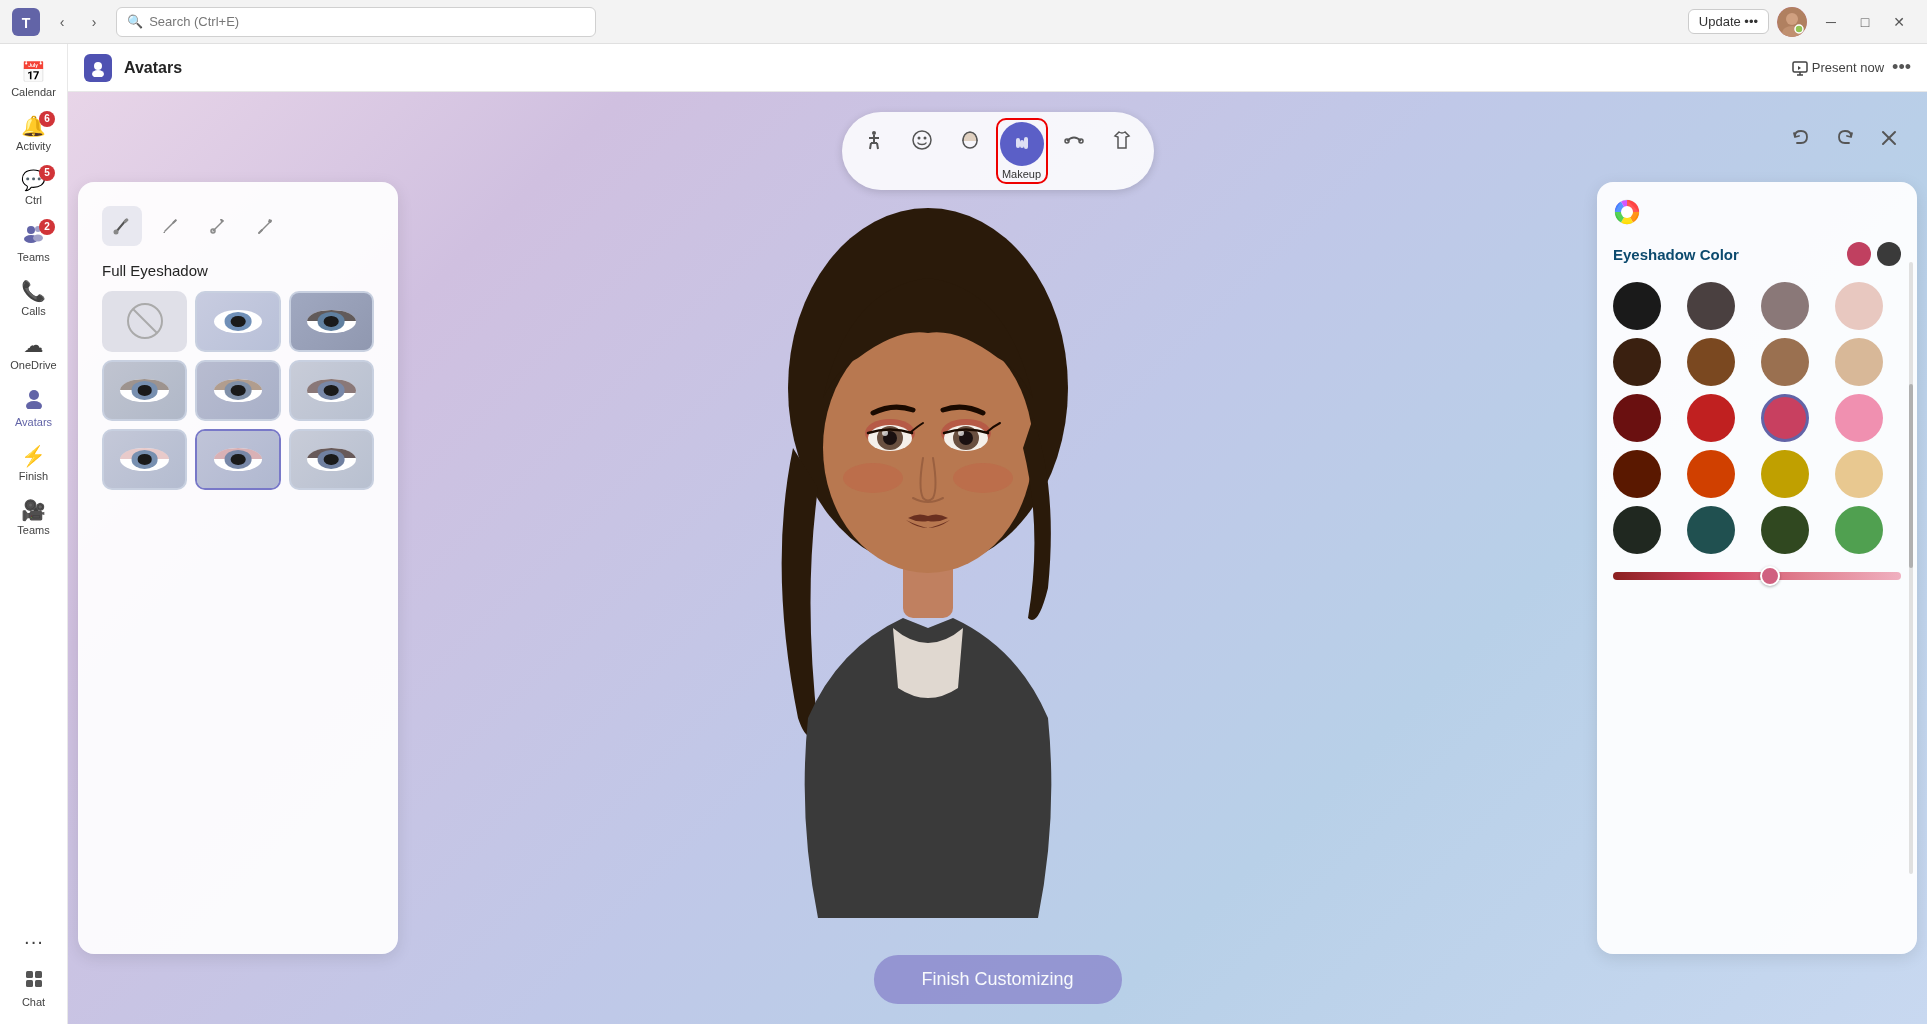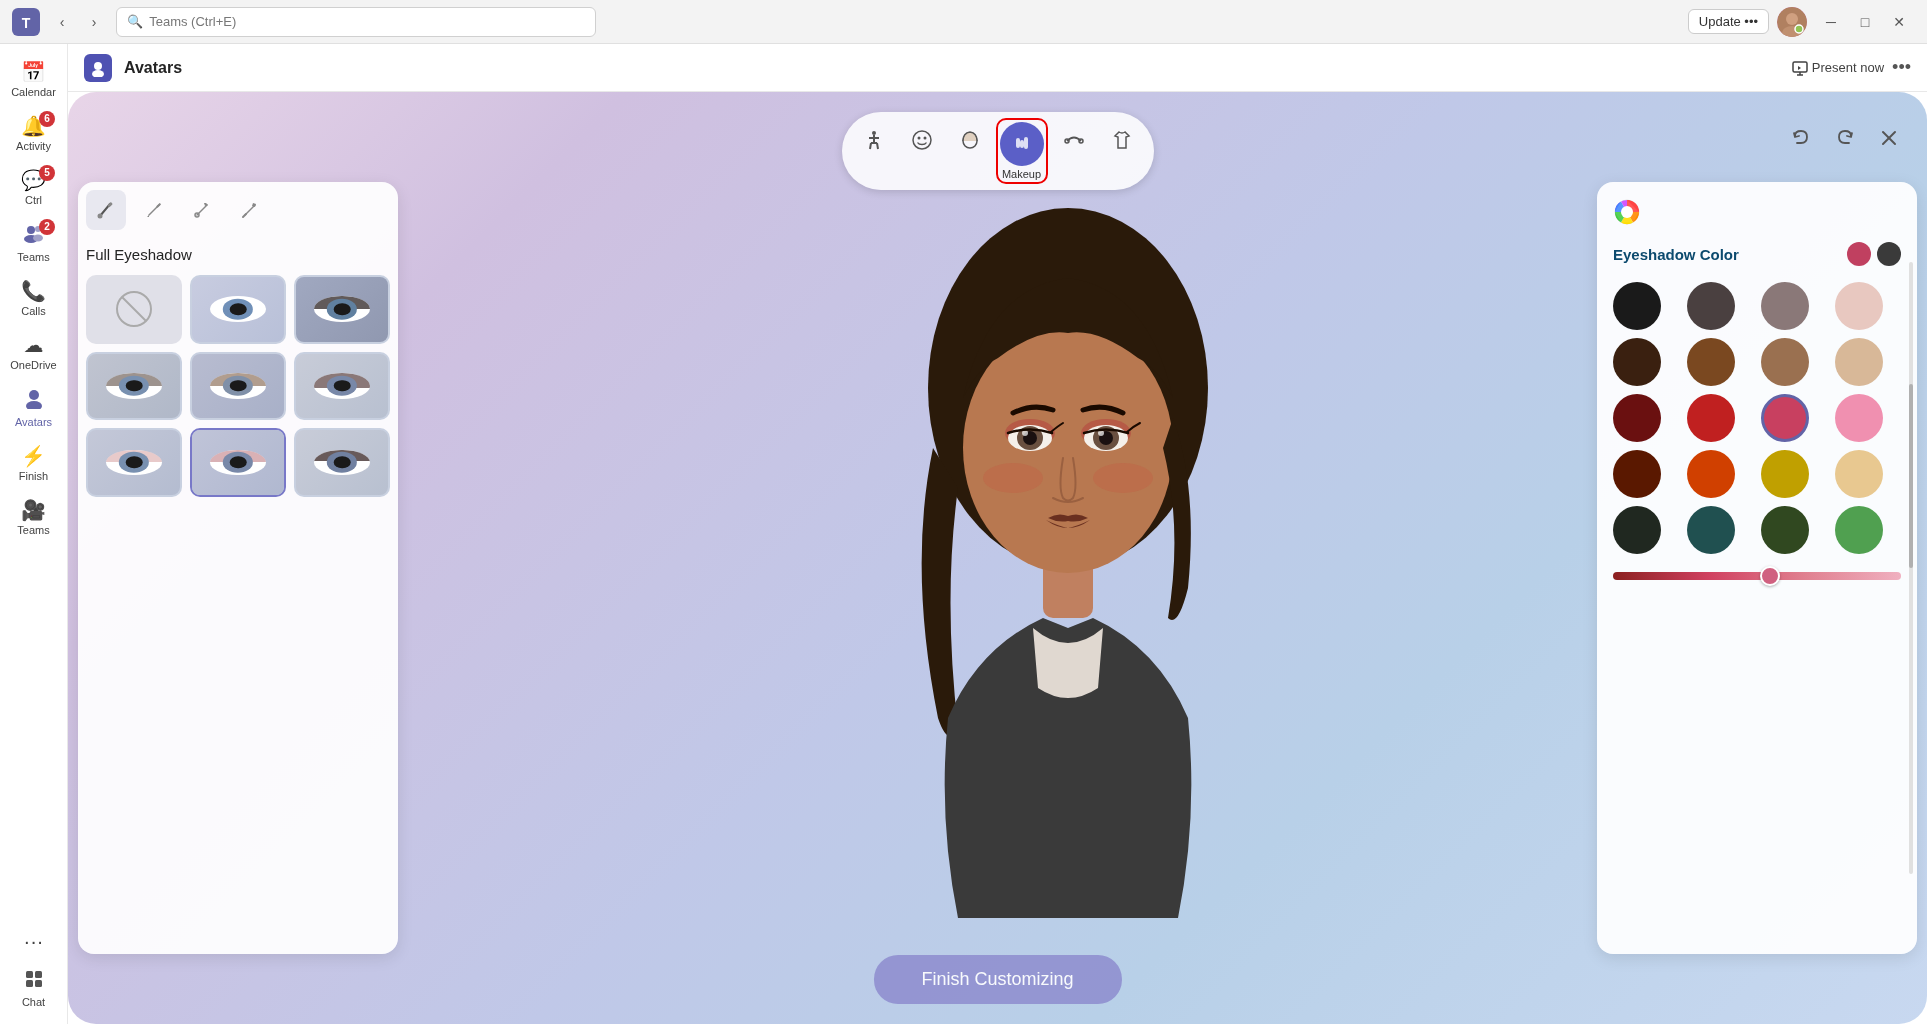--- a/index.html
+++ b/index.html
@@ -74,21 +74,20 @@
     .app-header-right { margin-left: auto; display: flex; align-items: center; gap: 0; }
     .present-now-btn {
       display: flex; align-items: center; gap: 4px; border: none; background: none;
       cursor: pointer; font-size: 13px; color: #424242; padding: 4px 8px; border-radius: 4px;
     }
 
     
     .avatar-workspace {
       flex: 1; display: flex; position: relative; overflow: hidden;
       background: linear-gradient(135deg, #e8d5e8 0%, #d0c0e0 20%, #c0c8e8 50%, #b8d0e8 70%, #c8d8f0 100%);
-      border-radius: 28px;
     }
 
     
     .tool-bar {
       position: absolute; top: 20px; left: 50%; transform: translateX(-50%);
       display: flex; gap: 4px; background: rgba(255,255,255,0.85);
       border-radius: 50px; padding: 6px 10px; box-shadow: 0 2px 8px rgba(0,0,0,0.15);
     }
     .tool-btn {
       width: 44px; height: 44px; border-radius: 50%; border: none;
@@ -118,21 +117,21 @@
     .editor-action-btn {
       width: 36px; height: 36px; border-radius: 50%; border: none;
       background: transparent; cursor: pointer; font-size: 18px; color: #555;
       display: flex; align-items: center; justify-content: center;
     }
 
     
     .left-panel {
       position: absolute; left: 10px; top: 90px;
       width: 320px; background: rgba(255,255,255,0.92);
-      border-radius: 16px; padding: 8px; box-shadow: 0 4px 16px rgba(0,0,0,0.1);
+      border-radius: 16px; padding: 24px; box-shadow: 0 4px 16px rgba(0,0,0,0.1);
       bottom: 70px;
     }
     .brush-tools { display: flex; gap: 8px; margin-bottom: 16px; }
     .brush-btn {
       width: 40px; height: 40px; border-radius: 8px; border: none;
       background: transparent; cursor: pointer; font-size: 16px;
       display: flex; align-items: center; justify-content: center; color: #555;
     }
     .brush-btn.active { background: #e8e8f0; }
     .section-label { font-size: 15px; font-weight: 500; color: #242424; margin-bottom: 12px; }
@@ -144,21 +143,21 @@
     }
     .style-item.selected { border-color: #7878c8; }
     .style-item.none {
       background: #e0e0e8; display: flex; align-items: center; justify-content: center;
     }
 
     
     .avatar-center {
       position: absolute; left: 50%; top: 0; bottom: 0;
       transform: translateX(-50%); width: 560px;
-      display: flex; align-items: center; justify-content: flex-end;
+      display: flex; align-items: center; justify-content: flex-start;
     }
     .avatar-display {
       width: 420px; height: 780px; position: relative;
       display: flex; align-items: center; justify-content: center;
     }
 
     
     .finish-btn {
       position: absolute; bottom: 20px; left: 50%; transform: translateX(-50%);
       background: #9090d0; color: #fff; border: none;
@@ -251,21 +250,21 @@
     <text x="14" y="20" text-anchor="middle" fill="white" font-size="14" font-weight="bold">T</text>
   </svg>
 
   <div class="titlebar-nav">
     <button>‹</button>
     <button>›</button>
   </div>
 
   <div class="search-bar">
     <span>🔍</span>
-    <span>Teams (Ctrl+E)</span>
+    <span>Search (Ctrl+E)</span>
   </div>
 
   <div class="titlebar-right">
     <button class="update-btn">Update •••</button>
     <div class="avatar-badge">
       <svg viewBox="0 0 30 30" fill="none">
         <circle cx="15" cy="15" r="15" fill="#b08060"></circle>
         <circle cx="15" cy="12" r="6" fill="#d0a080"></circle>
         <ellipse cx="15" cy="26" rx="10" ry="7" fill="#c09070"></ellipse>
 

